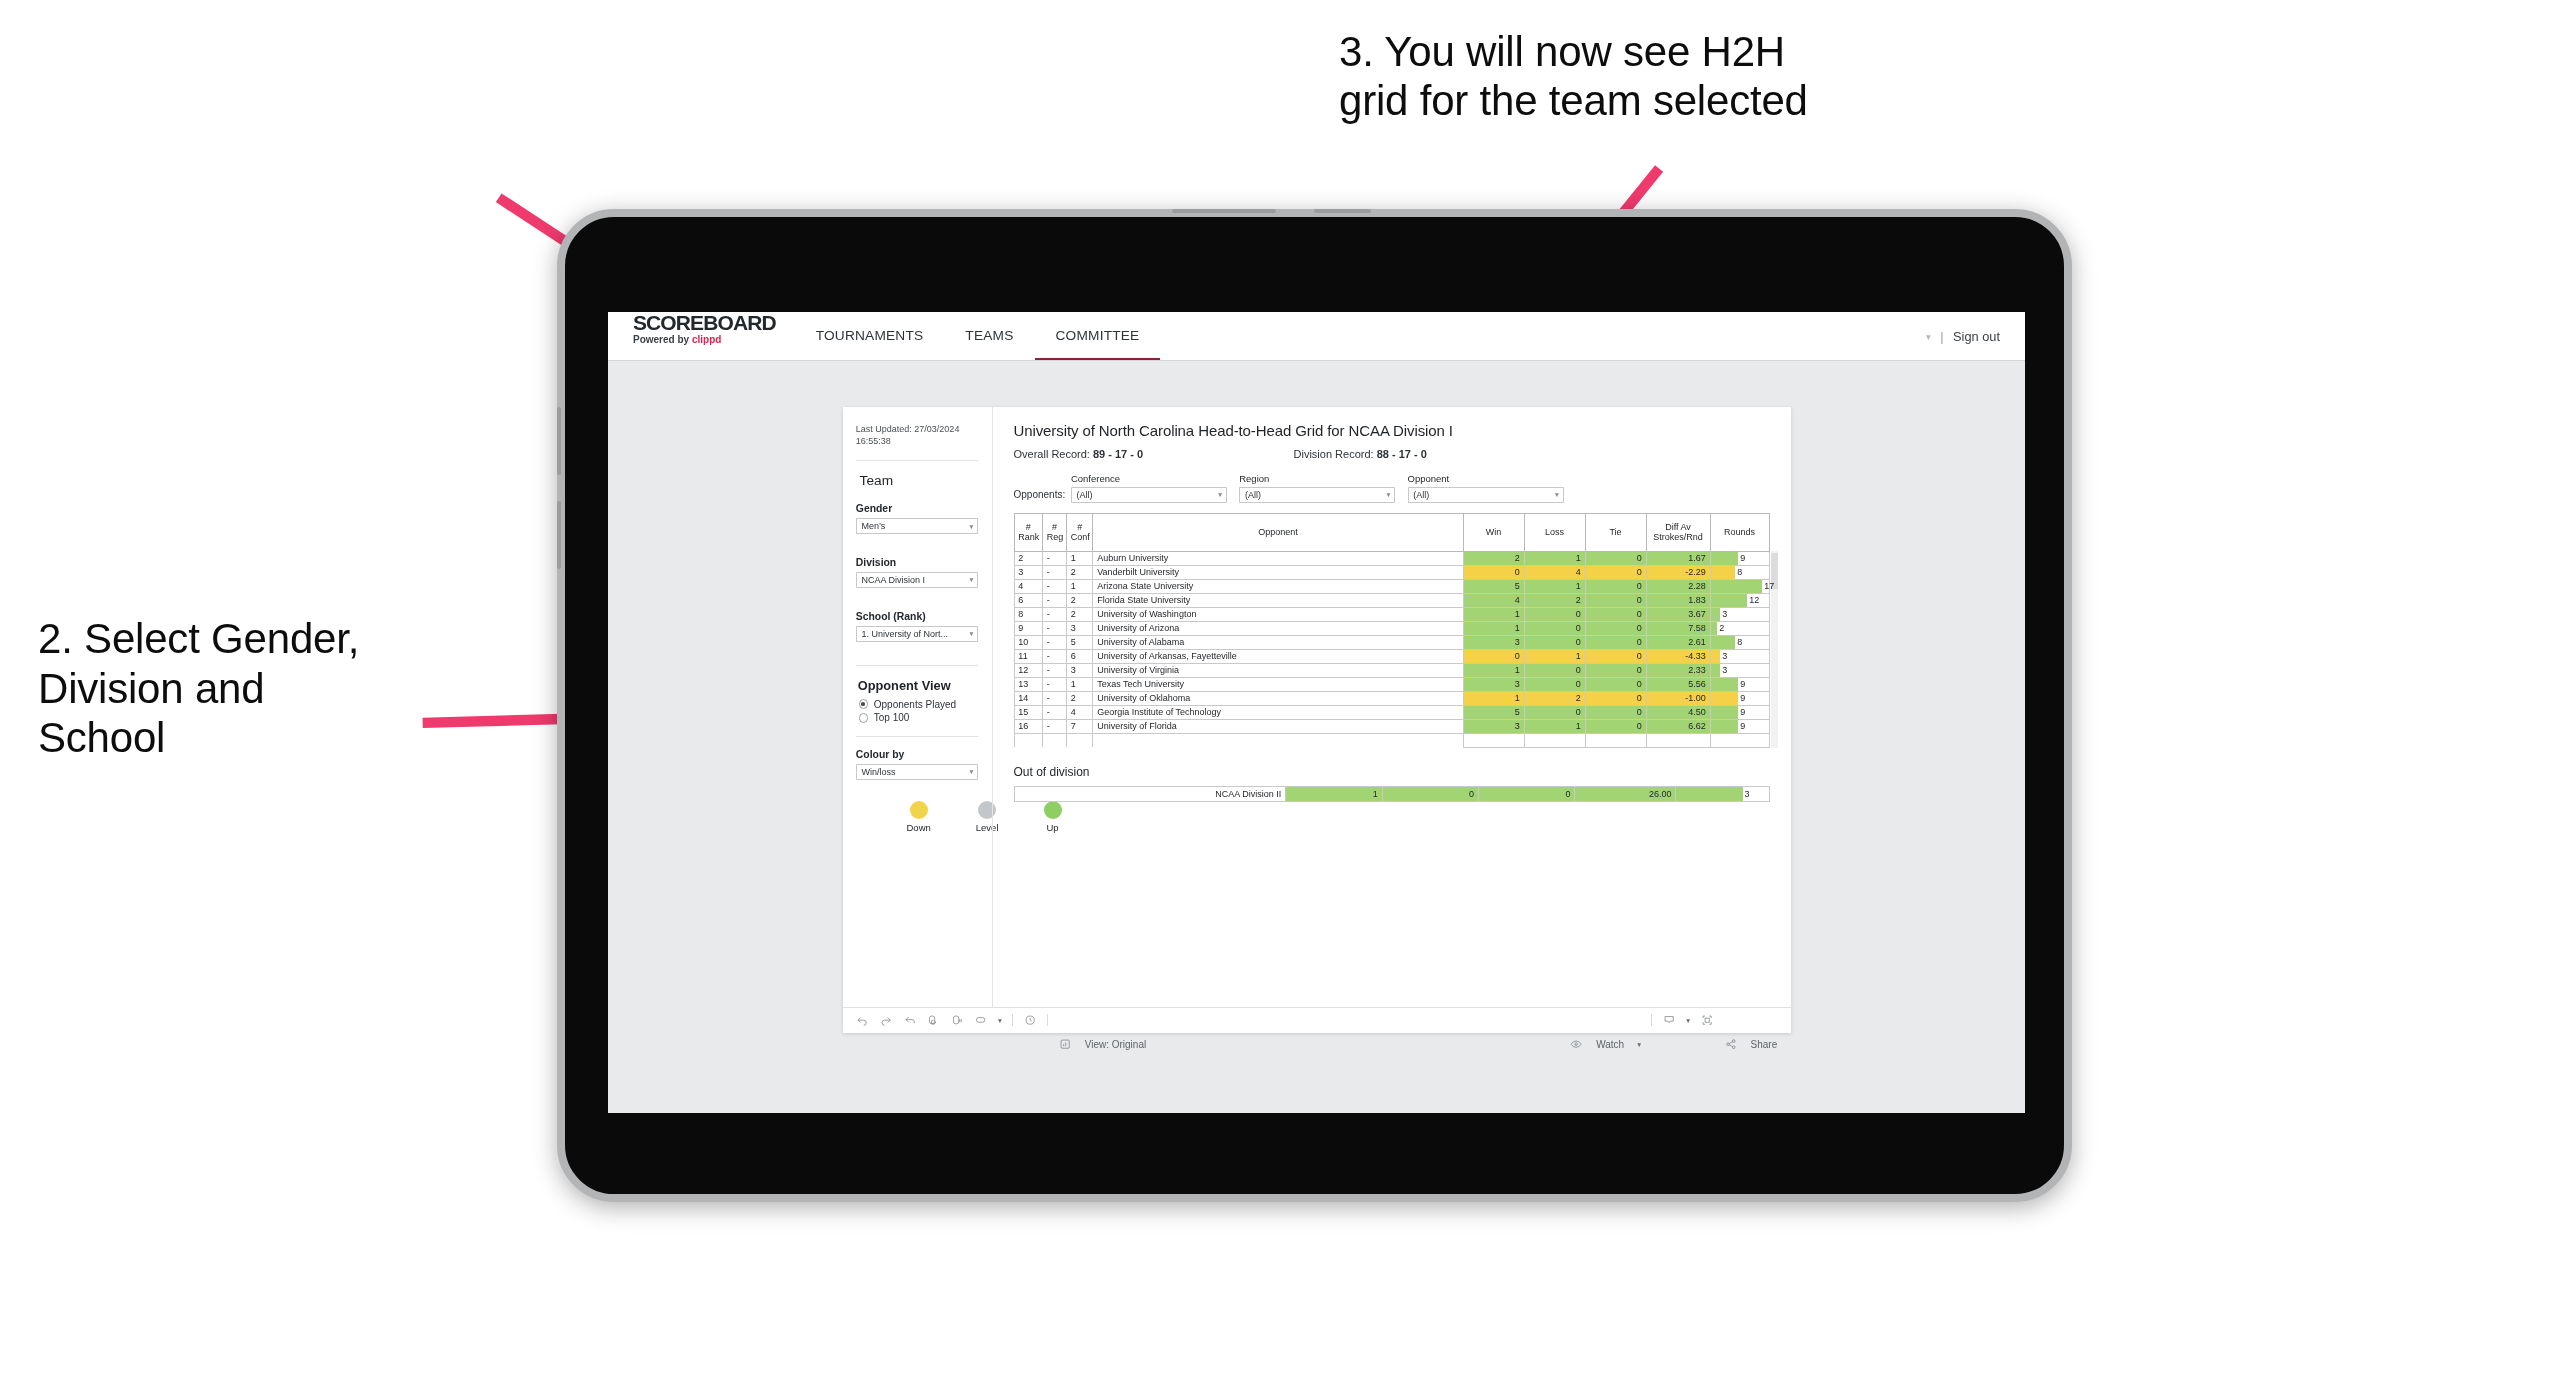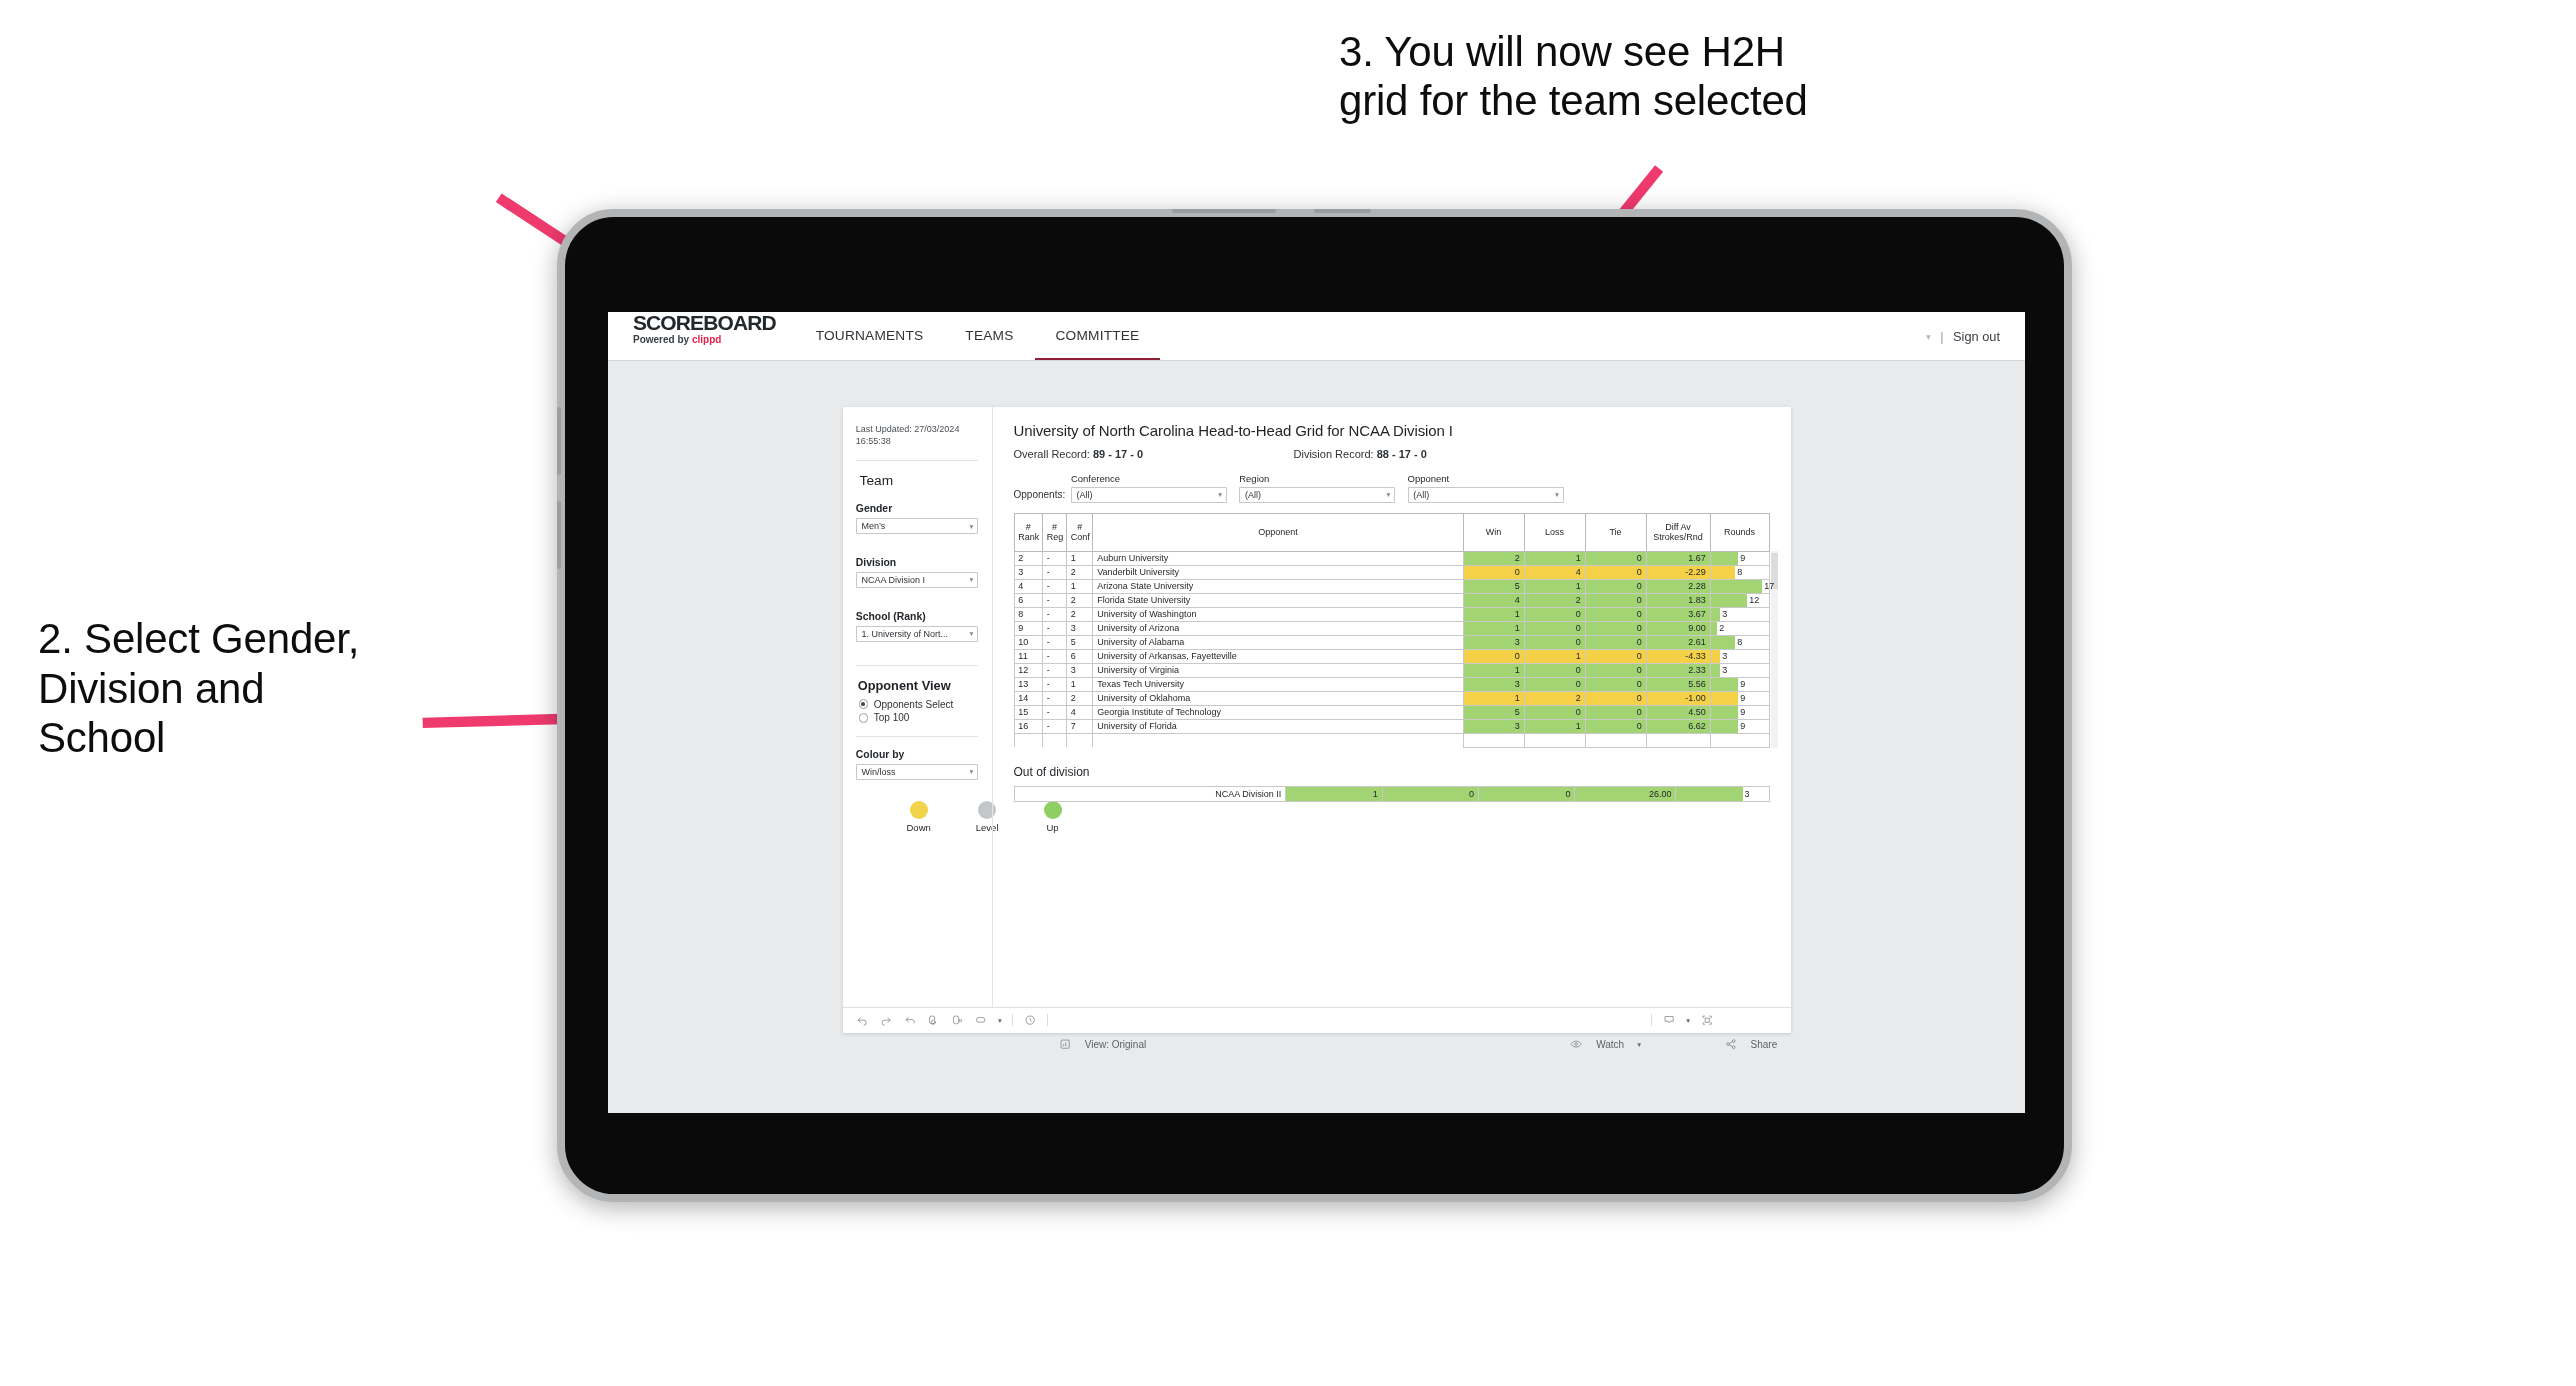--- a/index.html
+++ b/index.html
@@ -252,21 +252,21 @@
                 <div class="sel">
                   <span class="txt">1. University of Nort...</span>
                   <span class="car">▾</span>
                 </div>
               </div>
 
               <div class="hr"></div>
               <div class="s-title2">Opponent View</div>
               <div class="radio-row">
                 <span class="rad on"></span>
-                <span>Opponents Select</span>
+                <span>Opponents Played</span>
               </div>
               <div class="radio-row">
                 <span class="rad"></span>
                 <span>Top 100</span>
               </div>
 
               <div class="hr"></div>
               <div class="f-group" style="margin-bottom:0;">
                 <div class="f-label">Colour by</div>
                 <div class="sel">
@@ -423,21 +423,21 @@
                         </td>
                       </tr>
                       <tr>
                         <td>9</td>
                         <td>-</td>
                         <td>3</td>
                         <td>University of Arizona</td>
                         <td class="num up">1</td>
                         <td class="num up">0</td>
                         <td class="num up">0</td>
-                        <td class="num up">9.00</td>
+                        <td class="num up">7.58</td>
                         <td class="rndcell">
                           <div class="rndbar up" style="width: 10.3529%;"></div>
                           <div class="rndtxt" style="left: calc(10.3529% + 2.8px);">2</div>
                         </td>
                       </tr>
                       <tr>
                         <td>10</td>
                         <td>-</td>
                         <td>5</td>
                         <td>University of Alabama</td>

